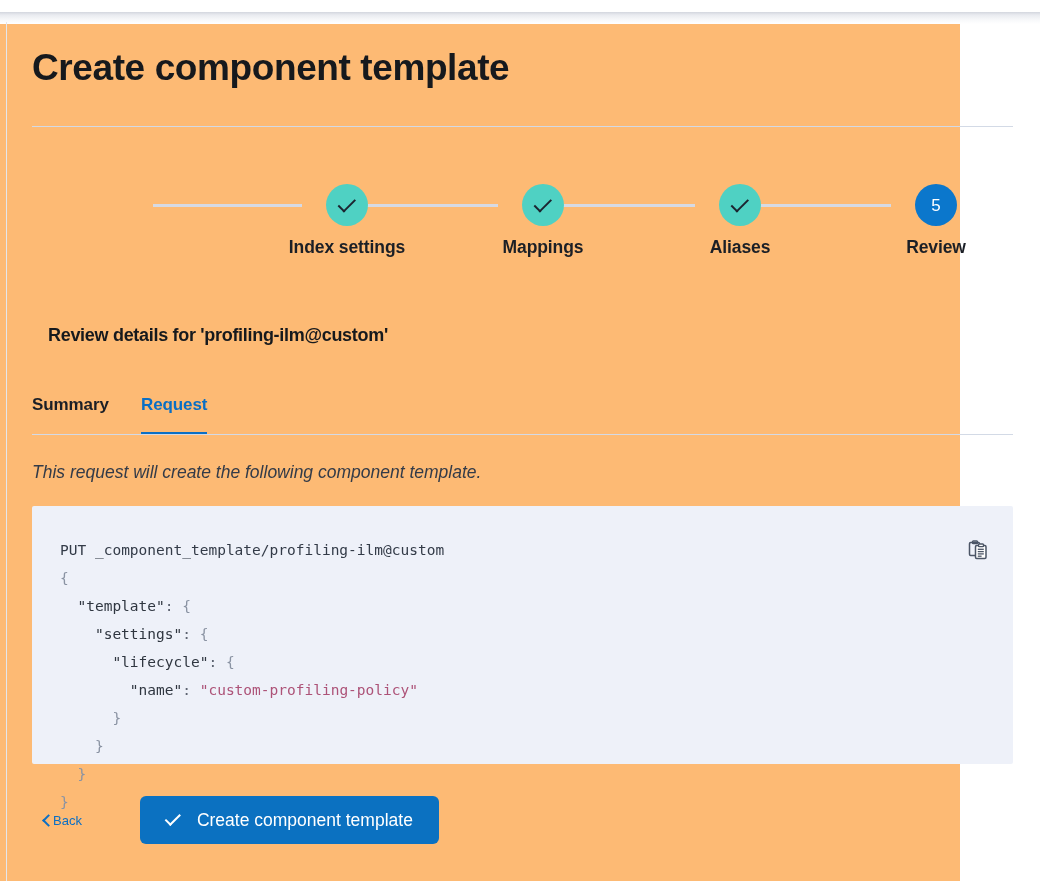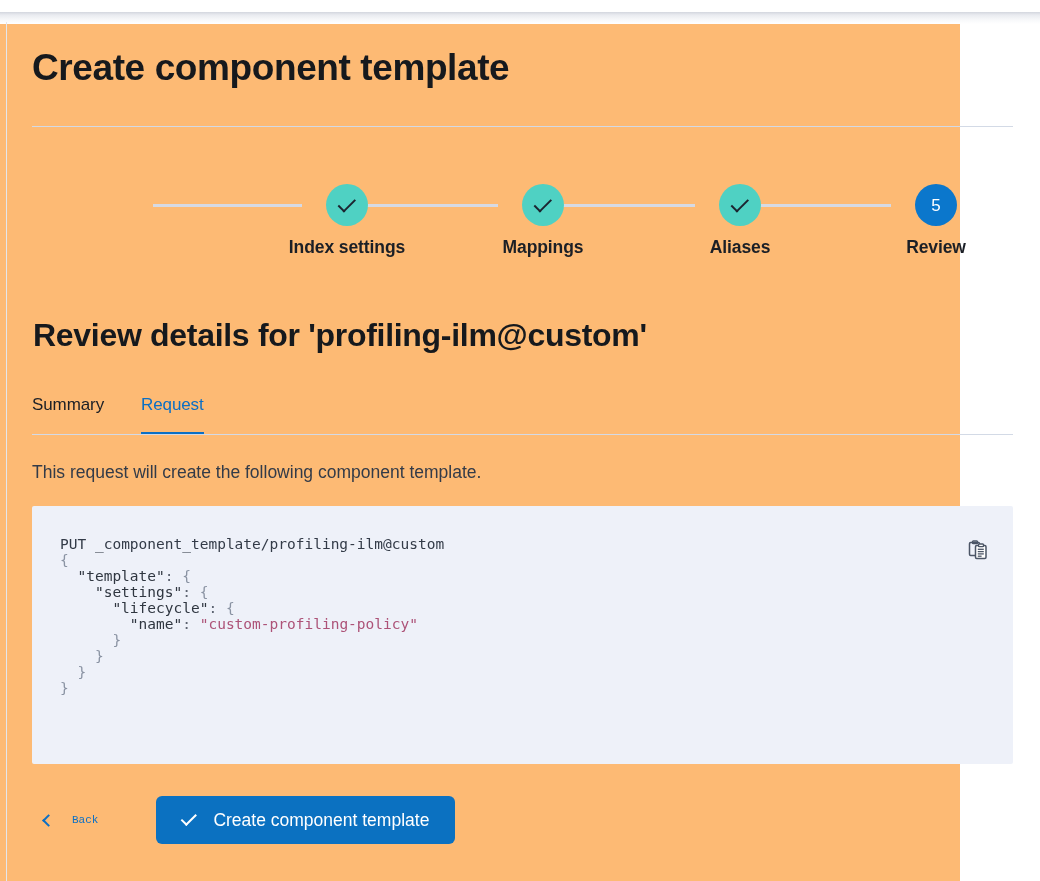--- a/index.html
+++ b/index.html
@@ -111,22 +111,22 @@
     position: absolute;
     top: 20px;
     height: 3px;
     background: #d6dae4;
     z-index: 1;
   }
 
   
   .section-title {
     position: absolute;
-    left: 1px; top: 304px;
-    font-size: 32px;
+    left: 16px; top: 304px;
+    font-size: 18px;
     font-weight: 700;
     color: #16191d;
     letter-spacing: -0.3px;
     line-height: 38px;
     white-space: nowrap;
   }
 
   
   .tabs {
     position: absolute;
@@ -140,21 +140,21 @@
     width: 981px; height: 1px;
     background: #d3dae6;
   }
   .tab {
     position: absolute;
     top: 0;
     height: 43px;
     display: flex;
     align-items: flex-start;
     font-size: 17px;
-    font-weight: 400;
+    font-weight: 700;
     letter-spacing: -0.1px;
     cursor: pointer;
     background: none;
     border: none;
     font-family: inherit;
     padding: 0;
   }
   .tab .tab-text { display: block; padding-top: 3px; }
   .tab.inactive .tab-text { color: #1b1f26; }
   .tab.active .tab-text { color: #0b6fc4; }
@@ -167,37 +167,38 @@
   }
 
   
   .desc {
     position: absolute;
     left: 0; top: 447px;
     font-size: 17.5px;
     color: #333b48;
     line-height: 26px;
     white-space: nowrap;
+    font-style: italic;
   }
 
   
   .code-wrap {
     position: absolute;
     left: 0; top: 494px;
     width: 981px;
     height: 258px;
     background: #eef1f9;
     border-radius: 2px;
   }
   .code {
     position: absolute;
     left: 28px; top: 30px;
     font-family: "DejaVu Sans Mono", monospace;
     font-size: 14.5px;
-    line-height: 16px;
+    line-height: 28px;
     white-space: pre;
     color: #5c6370;
   }
   .code .kw  { color: #333b48; }
   .code .key { color: #2f3640; }
   .code .str { color: #ad5378; }
   .code .pun { color: #8a93a3; }
 
   .copy-btn {
     position: absolute;
@@ -216,25 +217,25 @@
   .actions {
     position: absolute;
     left: 0; top: 784px;
     height: 48px;
     display: flex;
     align-items: center;
   }
   .back-btn {
     display: flex;
     align-items: center;
-    gap: 19px;
+    gap: 0;
     background: none;
     border: none;
-    font-family: Liberation Mono, monospace;
-    font-size: 11px;
+    font-family: Liberation Sans, sans-serif;
+    font-size: 13px;
     color: #0b6fc4;
     cursor: pointer;
     padding: 0 6px 0 12px;
   }
   .chev-left {
     width: 9px; height: 9px;
     border-left: 2px solid #0b6fc4;
     border-bottom: 2px solid #0b6fc4;
     transform: rotate(45deg);
     display: block;

